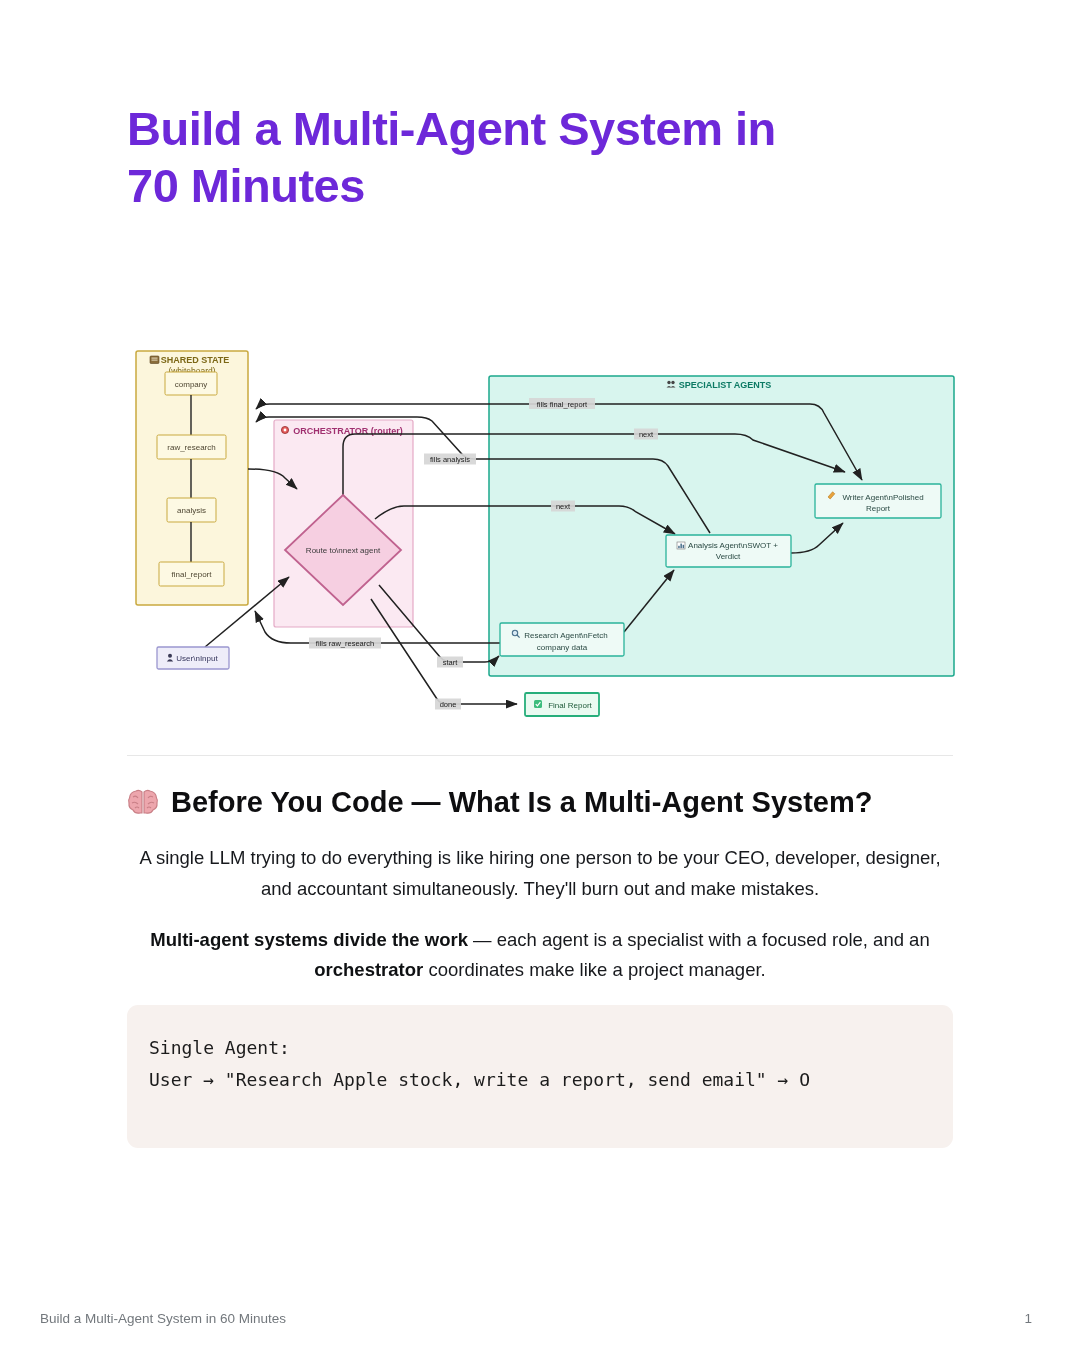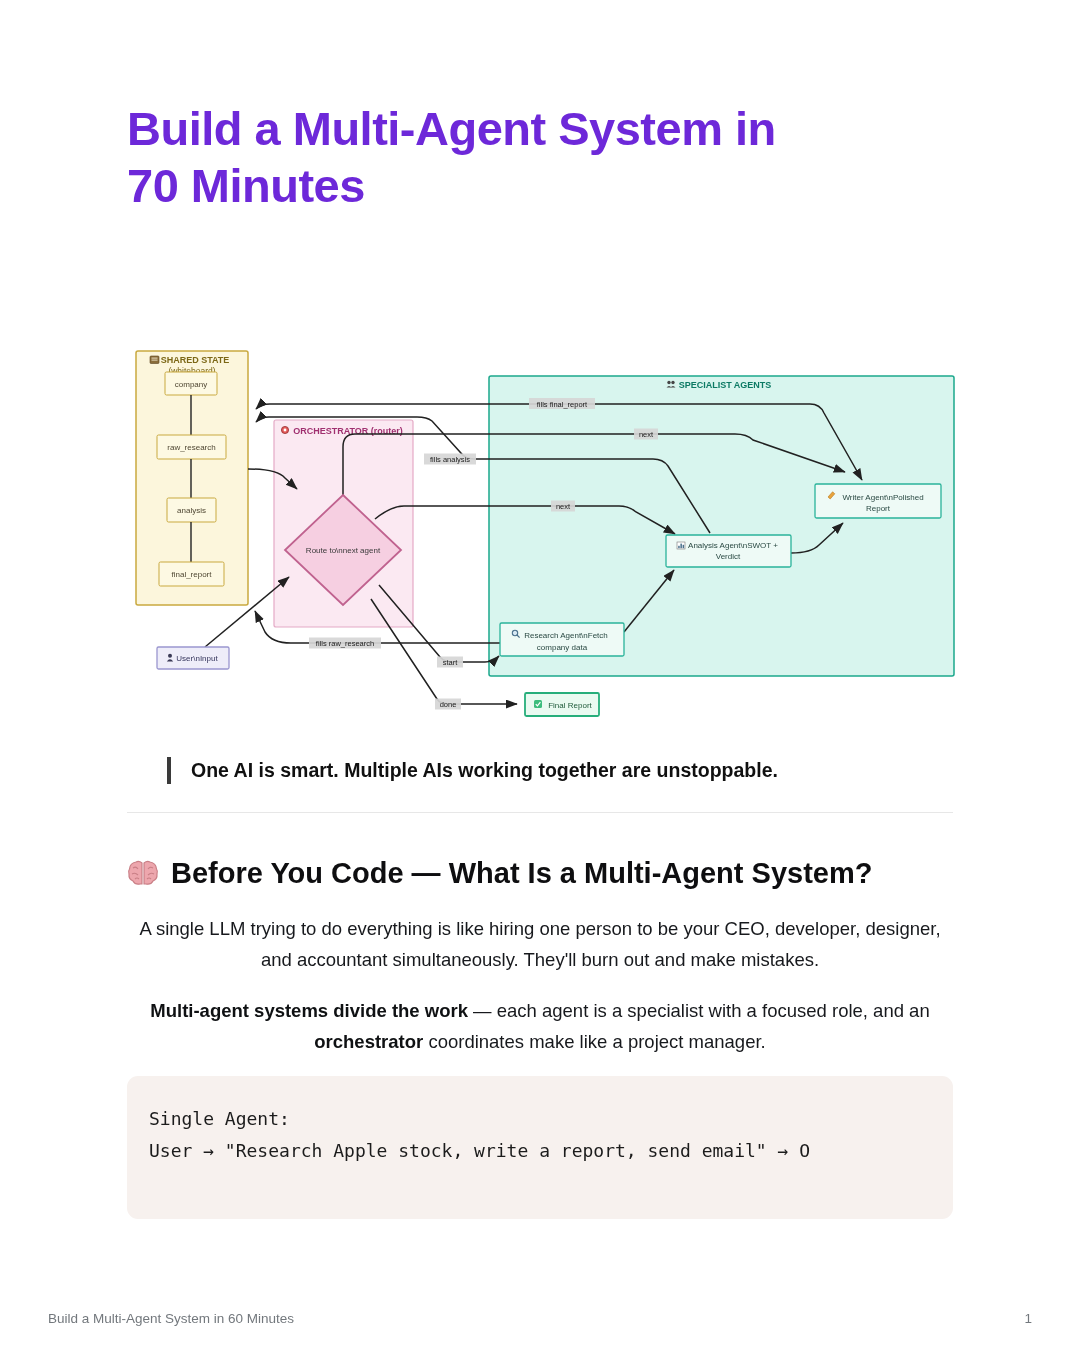--- a/index.html
+++ b/index.html
@@ -37,21 +37,21 @@
     font-size:19.5px;
     font-weight:bold;
     color:#101010;
     line-height:1.4;
   }
   .rule{
     border:none;border-top:1px solid #e7e7e7;
     margin:28px 0 0 0;
   }
   .section-heading{
-    margin-top:44px;
+    margin-top:30px;
     font-size:29px;
     font-weight:bold;
     color:#0e0e10;
     display:flex;align-items:center;gap:12px;
   }
   .para{
     margin-top:20px;
     font-size:18.5px;
     line-height:1.67;
     color:#17191d;
@@ -64,21 +64,21 @@
     border-radius:11px;
     padding:27px 22px 52px 22px;
     font-family:"DejaVu Sans Mono","Liberation Mono",monospace;
     font-size:18px;
     line-height:32px;
     color:#1c1c1c;
     white-space:pre;
   }
   .red-x{color:#df3b30;font-weight:bold;padding-left:4px;}
   .footer{
-    position:absolute;left:48px;right:48px;bottom:24px;
+    position:absolute;left:40px;right:48px;bottom:24px;
     display:flex;justify-content:space-between;
     font-size:13.5px;color:#73787d;
   }
 </style>
 </head>
 <body>
 
 <div class="page">
   <div class="content">
 
@@ -233,23 +233,20 @@
           <rect x="396" y="346" width="74" height="23" rx="1.5" stroke="#27ae7b" stroke-width="1.8" fill="#eafaf1"></rect>
           <g transform="translate(405,353)">
             <rect x="0" y="0" width="8" height="8" rx="1.5" fill="#3dbd7d"></rect>
             <path d="M1.8,4.2 L3.4,5.8 L6.4,2.2" fill="none" stroke="#ffffff" stroke-width="1.2"></path>
           </g>
           <text x="441" y="360.5" text-anchor="middle" class="dg-text dg-node-text" style="fill:#1f5a3a">Final Report</text>
         </g>
       </svg>
     </div>
 
-    <blockquote class="quote">
-      <span>One AI is smart. Multiple AIs working together are unstoppable.</span>
-    </blockquote>
 
     <hr class="rule">
 
     <h2 class="section-heading">
       <svg width="32" height="28" viewBox="0 0 32 28">
         <path d="M9,3 Q3,4 2.5,10 Q1,12 2,15 Q1.5,20 6,22 Q8,26 13,25 L15,25 L15,4 Q12,1.5 9,3 Z" fill="#eda6ad" stroke="#c97f86" stroke-width="1.2"></path>
         <path d="M23,3 Q29,4 29.5,10 Q31,12 30,15 Q30.5,20 26,22 Q24,26 19,25 L17,25 L17,4 Q20,1.5 23,3 Z" fill="#eda6ad" stroke="#c97f86" stroke-width="1.2"></path>
         <path d="M6,9 Q9,7 11,10 M5,15 Q8,13 11,16 M8,20 Q10,18 12,20" fill="none" stroke="#c97f86" stroke-width="1.1"></path>
         <path d="M26,9 Q23,7 21,10 M27,15 Q24,13 21,16 M24,20 Q22,18 20,20" fill="none" stroke="#c97f86" stroke-width="1.1"></path>
       </svg>

